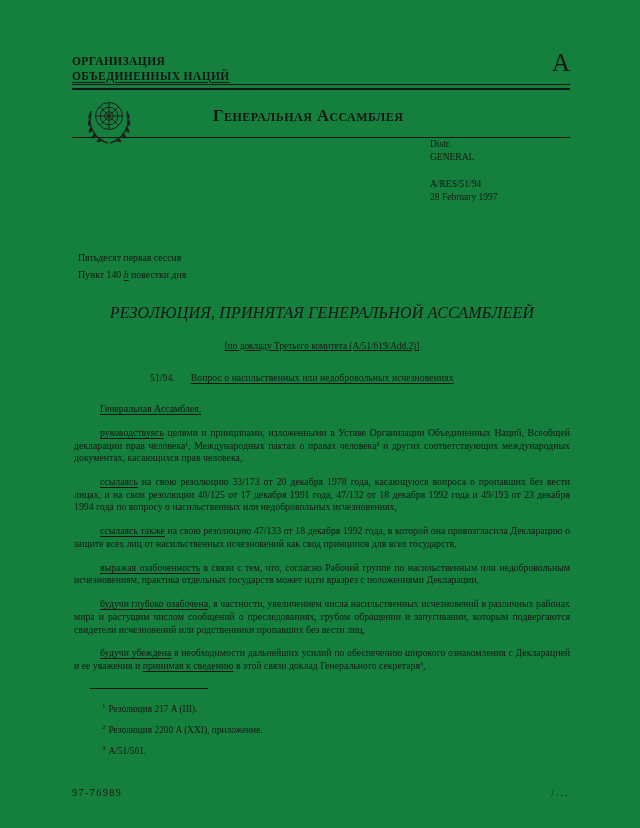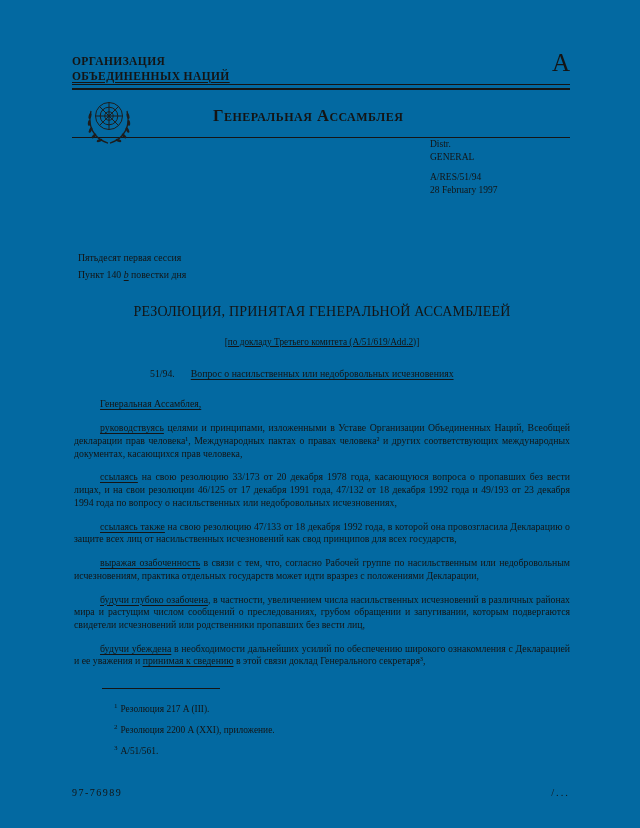--- a/index.html
+++ b/index.html
@@ -1,49 +1,49 @@
 <!DOCTYPE html>
 <html><head>
 <meta charset="utf-8">
 <title>A/RES/51/94</title>
 <style>
   html,body{margin:0;padding:0;background:#e9e9e7;}
   .page{
     position:relative;width:640px;height:828px;margin:0 auto;
-    background:#0369a1;color:#141414;
+    background:#15803d;color:#141414;
     font-family:"Liberation Serif","DejaVu Serif",serif;
     overflow:hidden;
   }
   .u{text-decoration:underline;text-underline-offset:2px;}
 
   
   .org-block{position:absolute;left:72px;top:54px;font-weight:bold;font-size:11.5px;line-height:1.3;letter-spacing:.4px;}
   .doc-letter{position:absolute;right:70px;top:50px;font-size:25px;line-height:1;}
   .rule-thin{position:absolute;left:72px;right:70px;top:84px;height:1px;background:#151515;}
   .rule-thick{position:absolute;left:72px;right:70px;top:88px;height:2px;background:#151515;}
 
   .emblem{position:absolute;left:80px;top:92px;width:58px;height:58px;z-index:2;}
   .assembly-title{position:absolute;left:185px;top:106px;font-size:16.5px;font-weight:bold;font-variant:small-caps;letter-spacing:.5px;margin-left:28px;}
   .title-rule{position:absolute;left:72px;right:70px;top:137px;height:1px;background:#151515;}
 
   .distr{position:absolute;left:430px;top:138px;font-size:9.5px;line-height:1.4;}
-  .distr .doc-number{margin-top:6px;}
+  .distr .doc-number{margin-top:13px;}
 
   
   .content{position:absolute;left:74px;right:70px;top:248px;font-size:9.8px;line-height:1.3;}
   .session-line{margin:4px;}
-  .main-title{text-align:center;margin-top:22px;font-size:14px;letter-spacing:.2px;}
+  .main-title{text-align:center;margin-top:22px;font-size:16px;letter-spacing:.2px;font-style:italic;}
   .subtitle{text-align:center;margin-top:9px;font-size:9.3px;text-decoration:underline;}
   .res-line{margin-top:20px;margin-left:76px;}
   .res-line .num{margin-right:16px;}
   .salutation{margin-top:18px;text-indent:26px;}
   .para{margin:11px 0 0 0;text-indent:26px;text-align:justify;}
 
   
-  .footnotes{position:absolute;left:74px;right:70px;top:688px;font-size:9.4px;font-family:Liberation Serif, serif;}
+  .footnotes{position:absolute;left:62px;right:70px;top:688px;font-size:9.4px;font-family:Liberation Serif, serif;}
   .fn-sep{width:118px;height:1px;background:#151515;margin-left:28px;margin-bottom:4px;}
   .fn-line{margin:0 0 0 40px;padding-top:9px;}
   .fn-line sup{font-size:7px;}
   .fn-text{margin-left:3px;}
 
   
   .footer-left{position:absolute;left:72px;bottom:30px;font-size:10px;letter-spacing:1.5px;}
   .footer-right{position:absolute;right:70px;bottom:30px;font-size:10.5px;letter-spacing:2px;}
 </style>
 </head>

